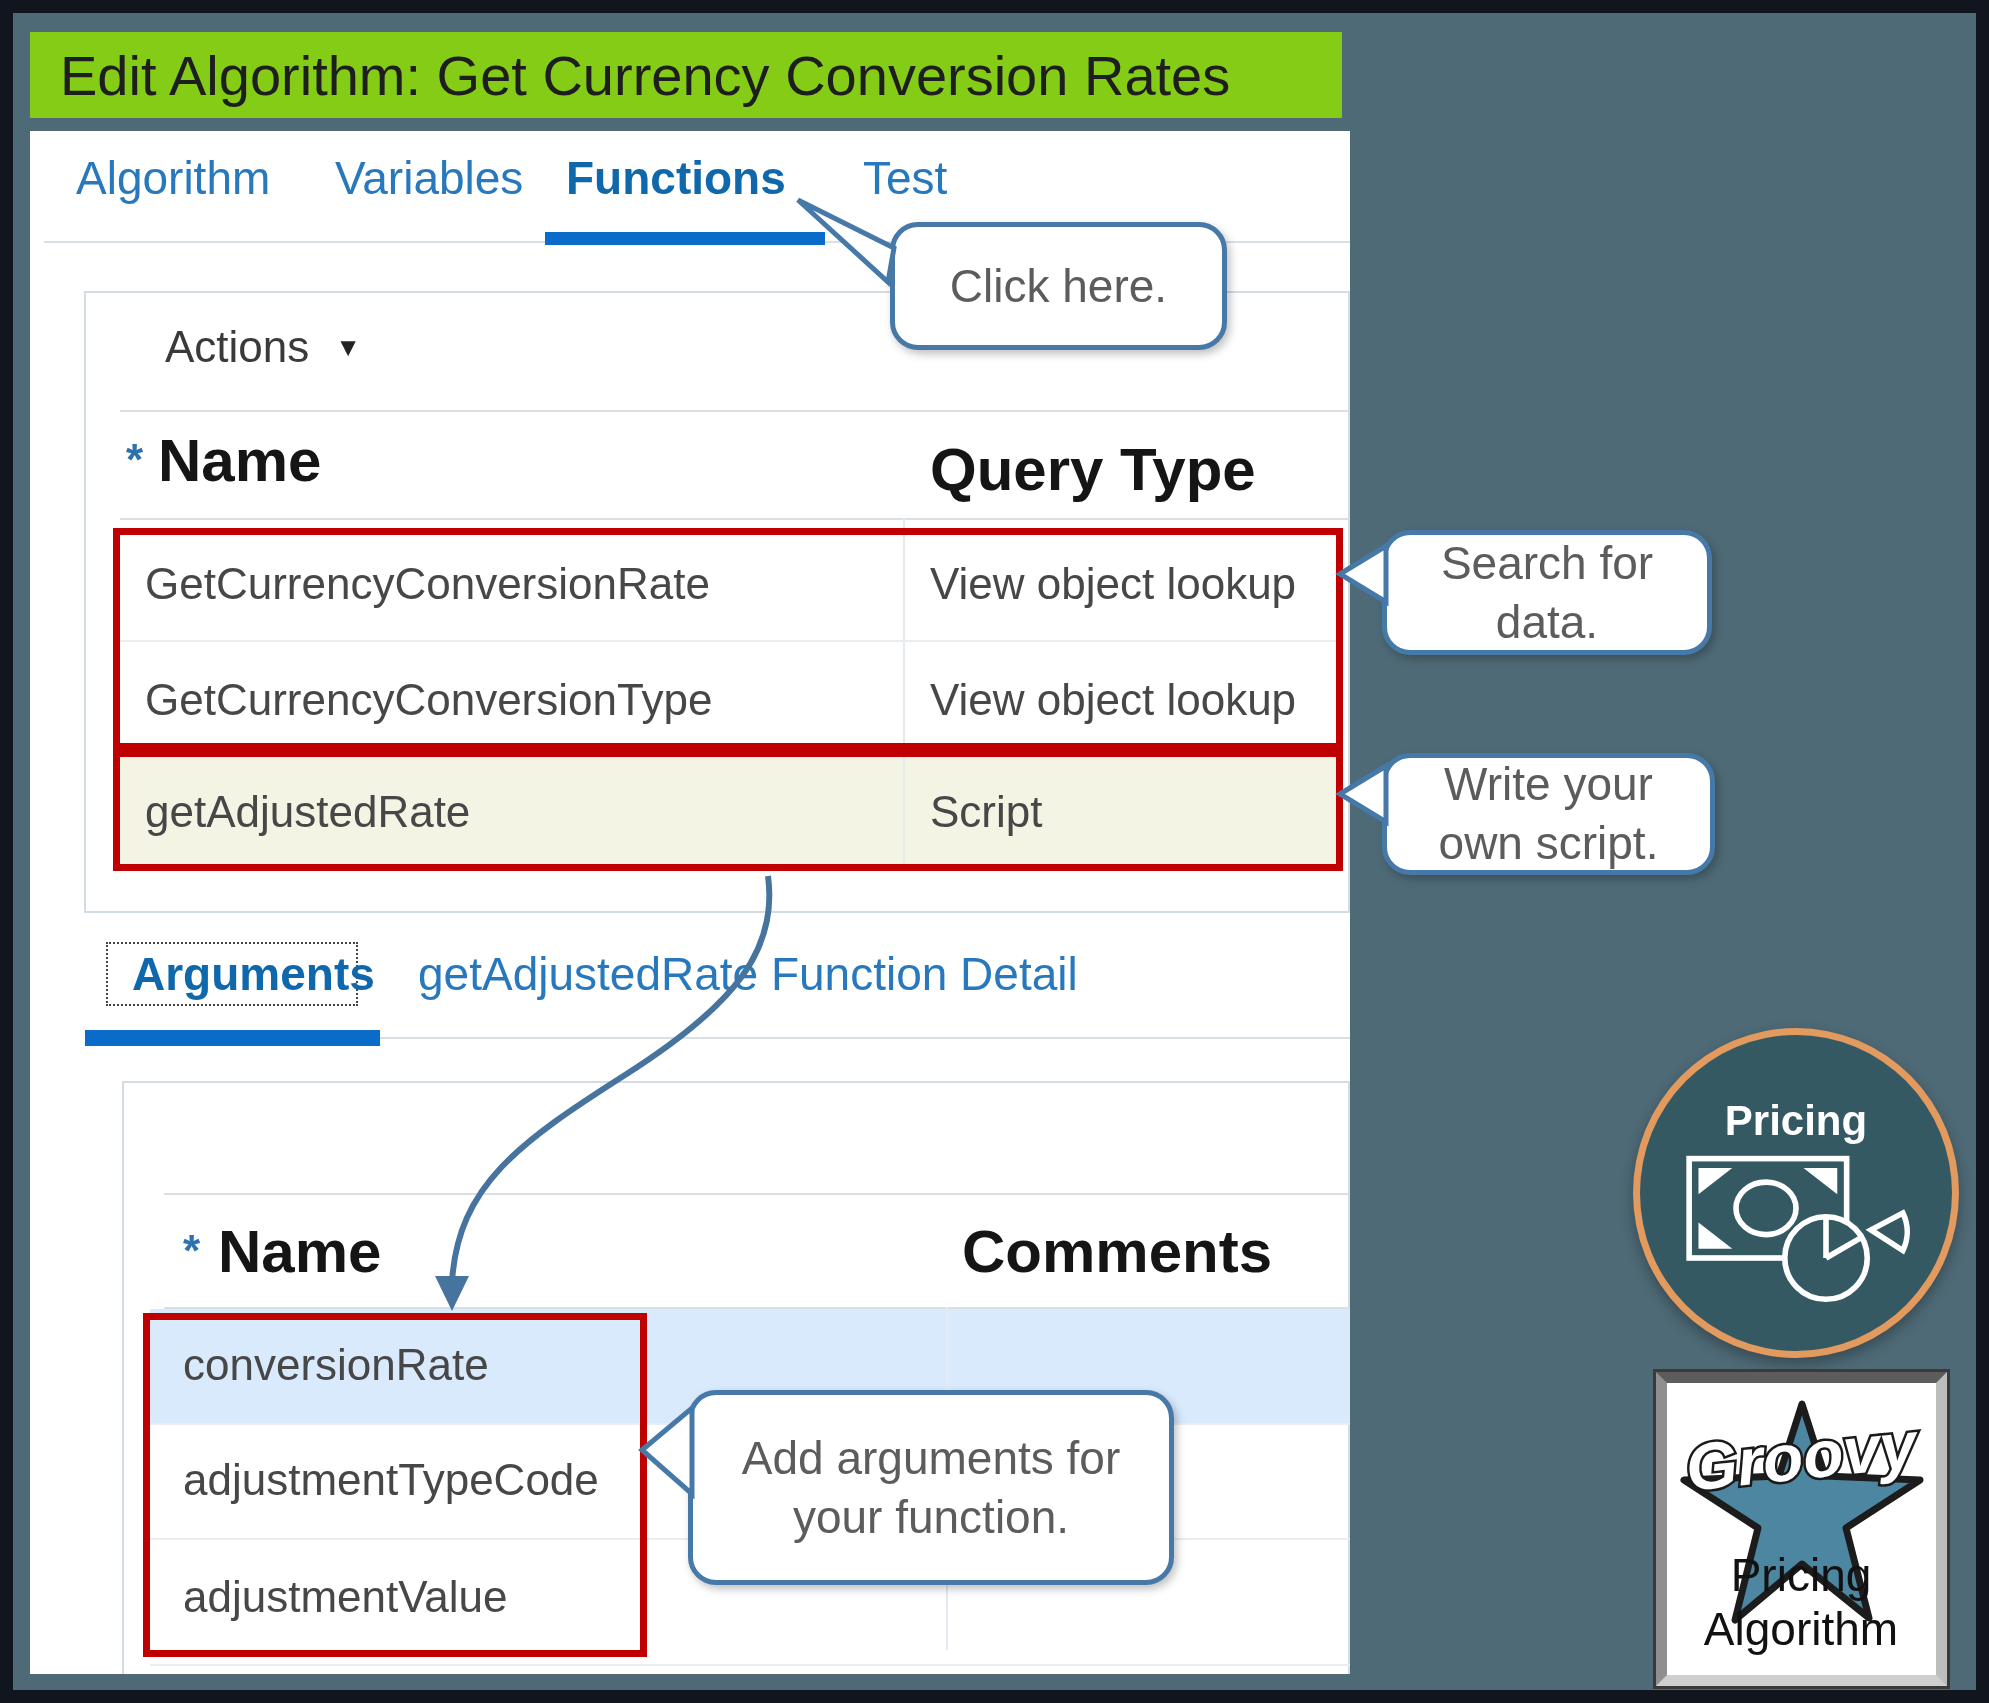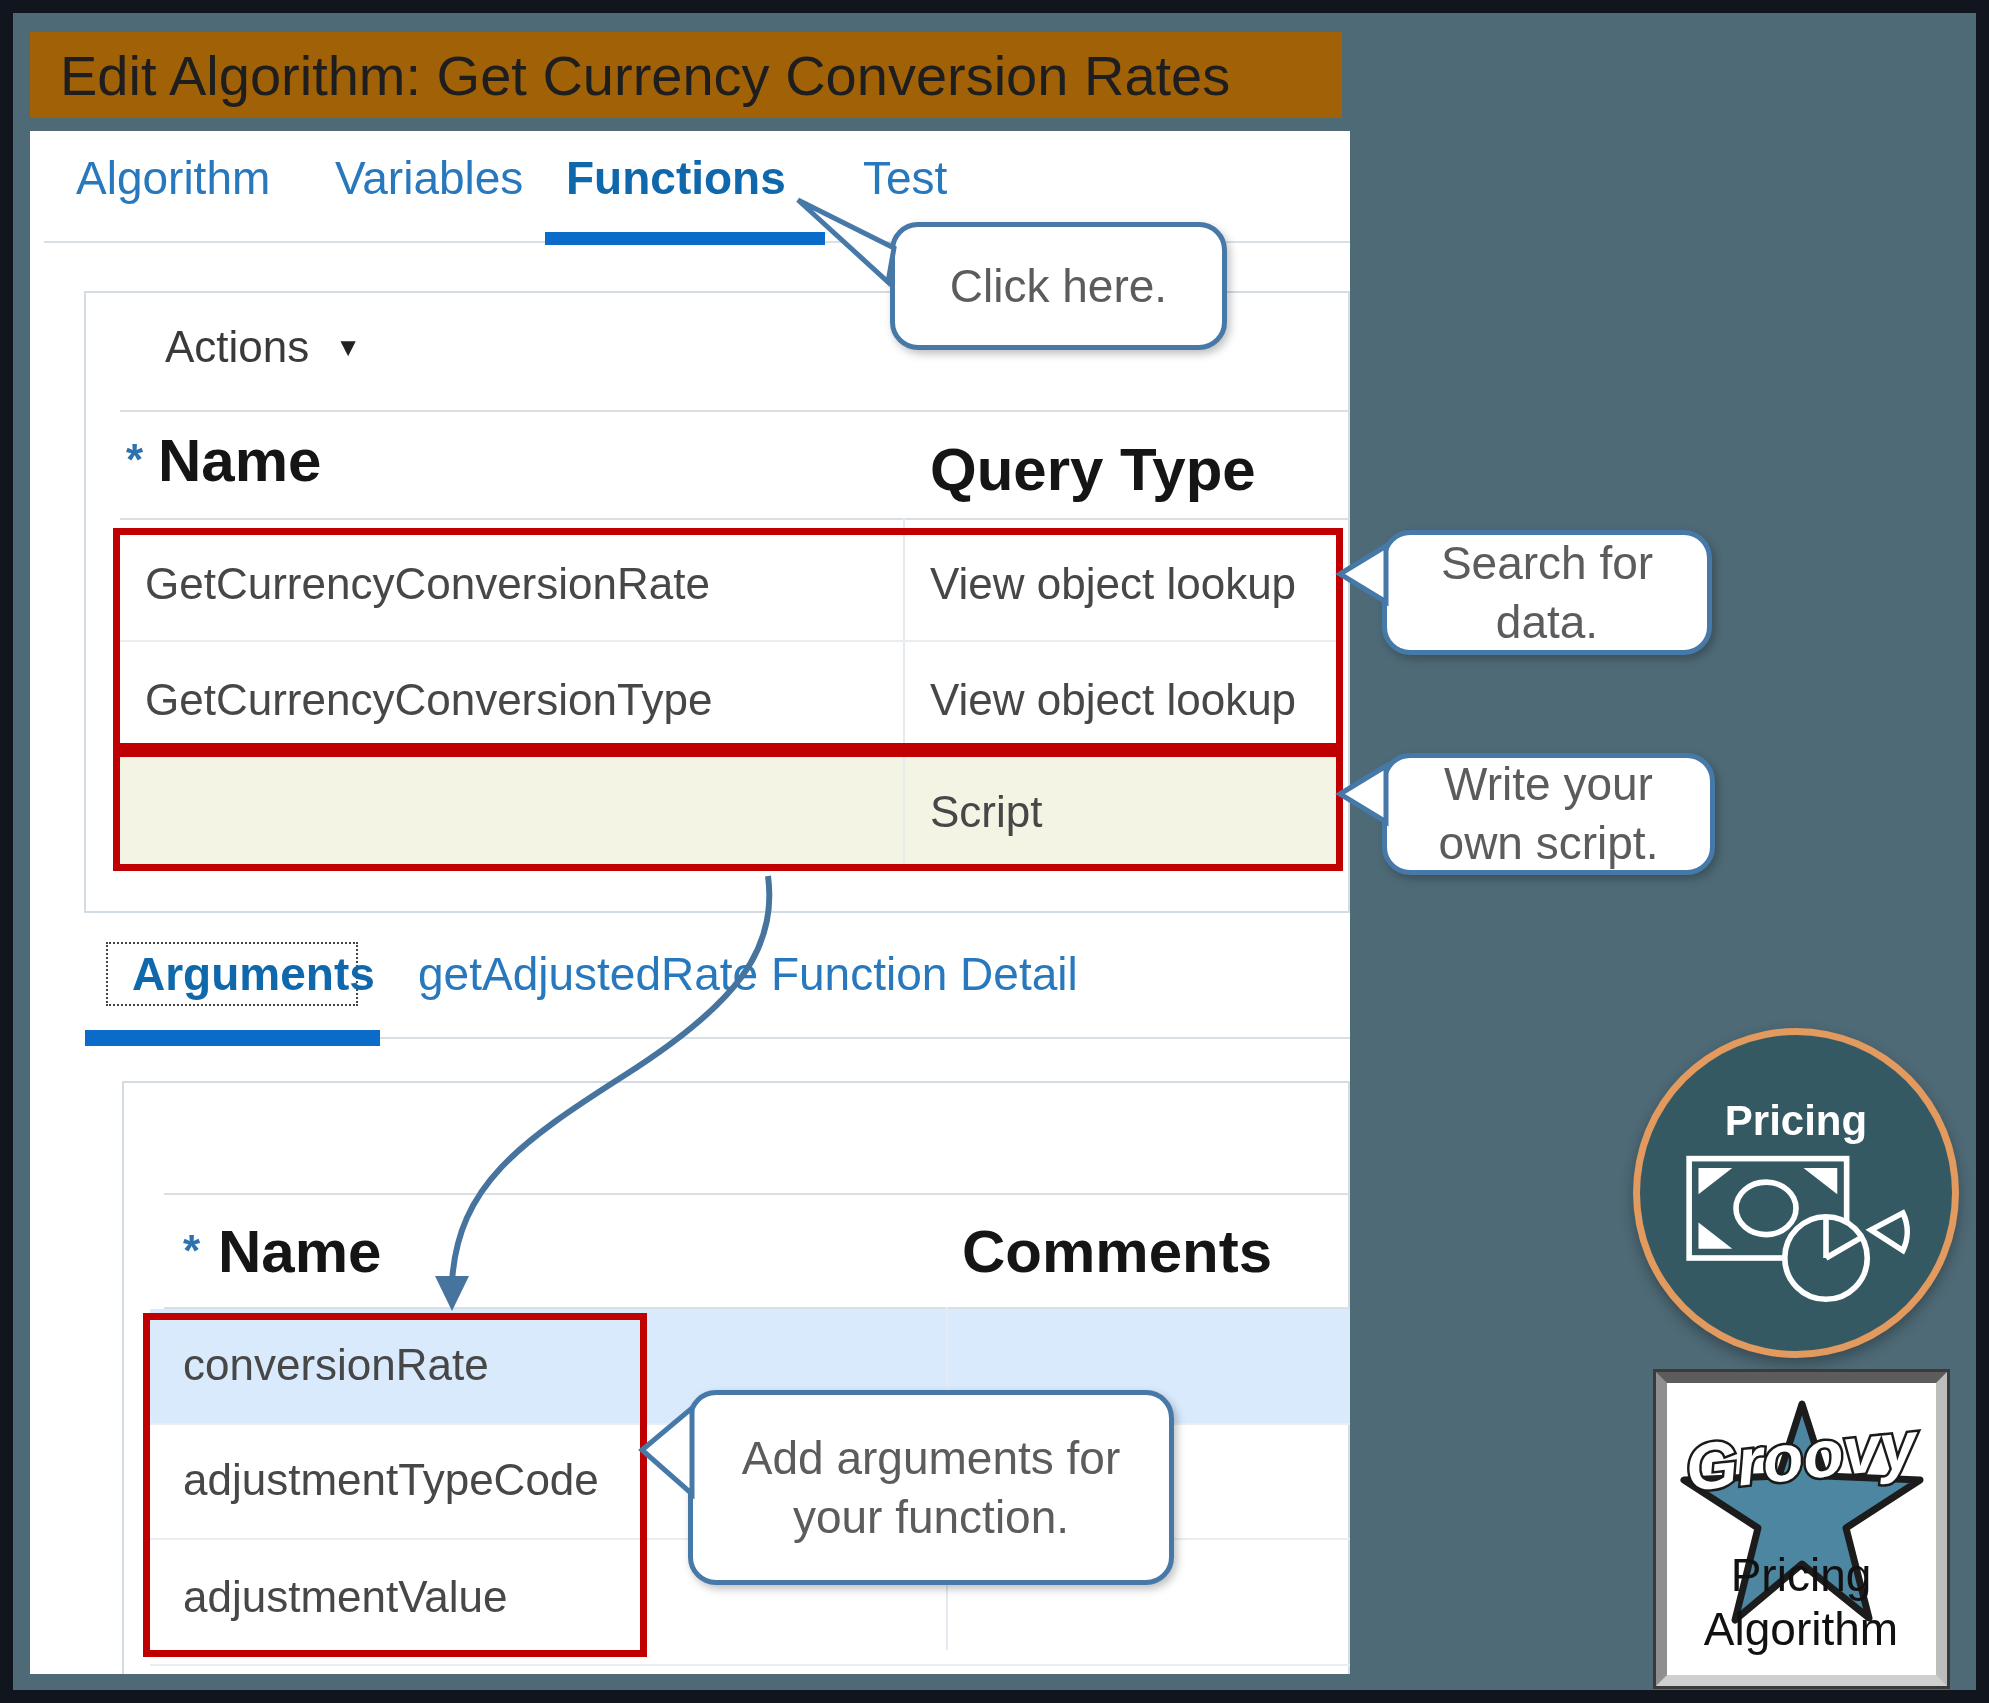--- a/index.html
+++ b/index.html
@@ -8,21 +8,21 @@
     --callout-border:#4679a8; --callout-text:#5c5c5c;
     --selected-row-yellow:#f4f4e4; --selected-row-blue:#d8eafc;
     --badge-teal:#355963; --badge-orange:#e39a5e; --star-blue:#4d86a0;
     --line:#d8e0e6; --row-line:#e8eef2; --cell-text:#474747; --head-text:#151515;
   }
   html,body{margin:0;padding:0;background:#222;}
   *{box-sizing:border-box;font-family:"Liberation Sans","DejaVu Sans",sans-serif;}
   #stage{position:relative;width:1989px;height:1703px;background:var(--teal-background);overflow:hidden;}
   .abs{position:absolute;}
   .frame{left:0;top:0;right:0;bottom:0;border:13px solid var(--frame);z-index:90;pointer-events:none;}
-  .titlebar{left:30px;top:32px;width:1312px;height:86px;background:#a16207;z-index:2;display:flex;align-items:center;}
+  .titlebar{left:30px;top:32px;width:1312px;height:86px;background:#84cc16;z-index:2;display:flex;align-items:center;}
   .titlebar span{font-size:56px;color:#1e1e1e;padding-left:30px;white-space:nowrap;}
   .window{left:30px;top:131px;width:1320px;height:1543px;background:#fff;z-index:1;}
   .tab{font-size:46px;color:var(--link-blue);top:152px;height:52px;display:flex;align-items:center;z-index:3;cursor:pointer;}
   .tab.active{color:var(--active-tab-blue);font-weight:bold;}
   .hline{background:var(--line);height:2px;z-index:3;}
   .vline{background:#e4eaef;width:2px;z-index:3;}
   .blue-underline{background:var(--accent-blue);z-index:4;}
   .panel{border:2px solid #d3dce2;z-index:2;}
   .cell{font-size:44px;color:var(--cell-text);display:flex;align-items:center;z-index:4;white-space:nowrap;}
   .hcell{font-size:60px;font-weight:bold;color:var(--head-text);display:flex;align-items:center;z-index:4;white-space:nowrap;}
@@ -80,20 +80,21 @@
   <div class="abs hline" style="left:120px;top:518px;width:1230px;"></div>
   <div class="abs vline" style="left:903px;top:518px;height:350px;"></div>
 
   <div class="abs cell" style="left:145px;top:556px;height:56px;">GetCurrencyConversionRate</div>
   <div class="abs cell" style="left:930px;top:556px;height:56px;">View object lookup</div>
   <div class="abs hline" style="left:120px;top:640px;width:1223px;background:var(--row-line);"></div>
   <div class="abs cell" style="left:145px;top:672px;height:56px;">GetCurrencyConversionType</div>
   <div class="abs cell" style="left:930px;top:672px;height:56px;">View object lookup</div>
 
   <div class="abs rowbg" style="left:115px;top:752px;width:1228px;height:117px;background:var(--selected-row-yellow);"></div>
+  <div class="abs cell" style="left:145px;top:784px;height:56px;">getAdjustedRate</div>
   <div class="abs cell" style="left:930px;top:784px;height:56px;">Script</div>
 
   <div class="abs redbox" style="left:113px;top:528px;width:1230px;height:222px;"></div>
   <div class="abs redbox" style="left:113px;top:750px;width:1230px;height:121px;"></div>
 
   <div class="abs dottedbox" style="left:106px;top:942px;width:252px;height:64px;"></div>
   <div class="abs tab active" style="left:132px;top:948px;">Arguments</div>
   <div class="abs tab" style="left:418px;top:948px;">getAdjustedRate Function Detail</div>
   <div class="abs blue-underline" style="left:85px;top:1030px;width:295px;height:16px;"></div>
   <div class="abs hline" style="left:380px;top:1037px;width:970px;"></div>

